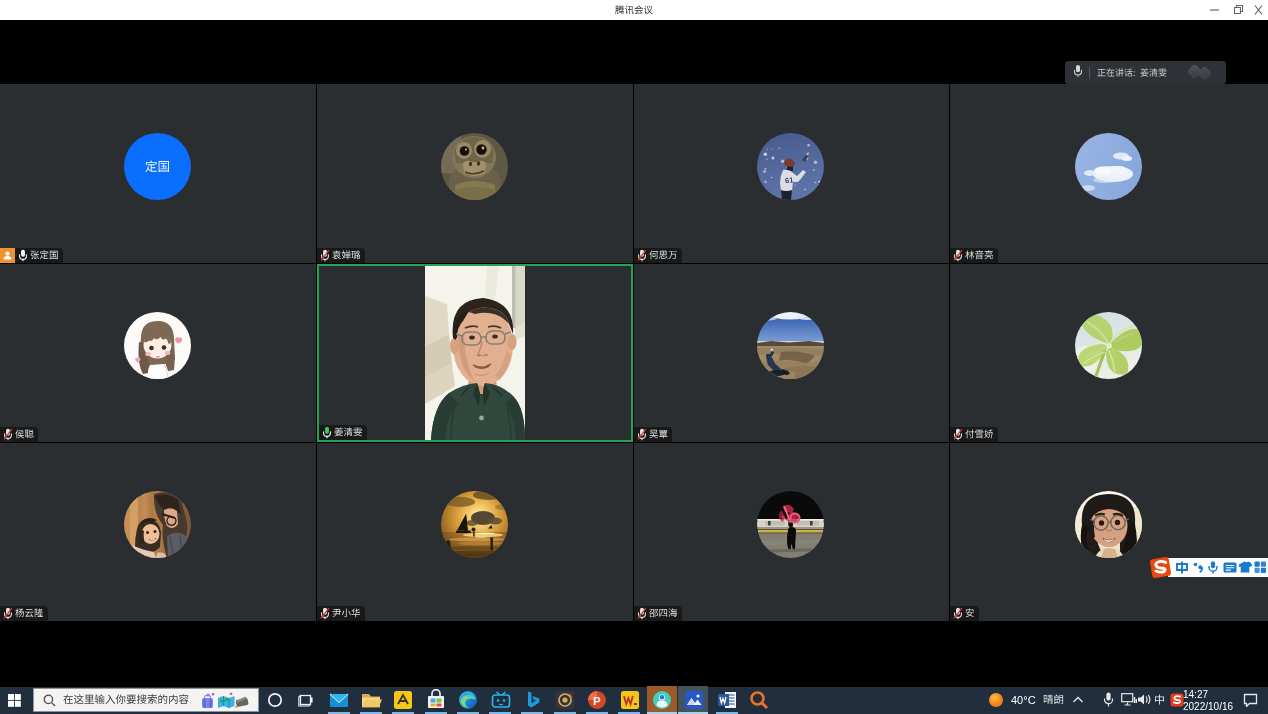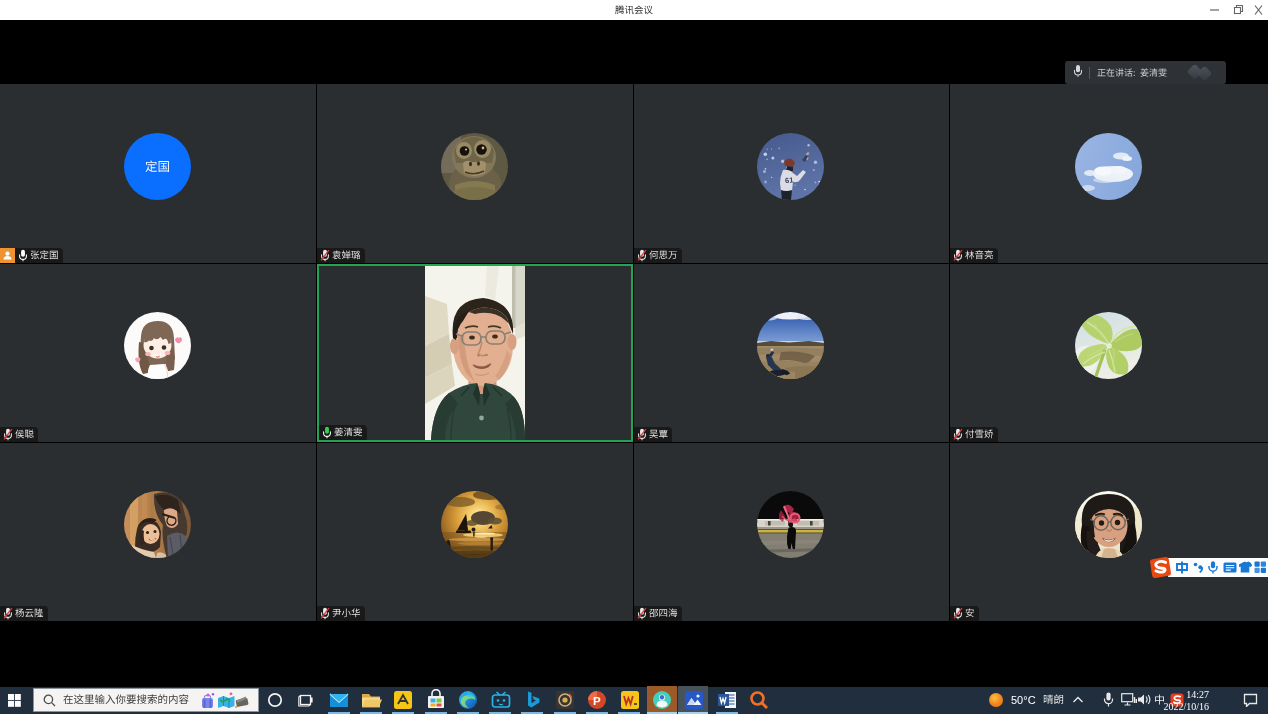--- a/index.html
+++ b/index.html
@@ -737,21 +737,21 @@
     </svg>
 <svg class="abs" style="left:988px;top:692px" width="16" height="16" viewBox="0 0 16 16">
       <defs>
         <radialGradient id="sun" cx="40%" cy="35%">
           <stop offset="0" stop-color="#ffc040"></stop>
           <stop offset="1" stop-color="#f08018"></stop>
         </radialGradient>
       </defs>
       <circle cx="8" cy="8" r="7" fill="url(#sun)"></circle>
     </svg>
-    <div class="abs" style="left:1011px;top:694px;color:#fff;font-size:11px;font-family:'Liberation Sans'">50°C</div>
+    <div class="abs" style="left:1011px;top:694px;color:#fff;font-size:11px;font-family:'Liberation Sans'">40°C</div>
 <div class="abs" style="left:1043px;top:694px">
       <svg width="21" height="12" viewBox="0 0 21 12" fill="#f2f2f2" style="display:block">
         <path transform="translate(0.0,9.2) scale(0.0105)" d="M263 -414V-185H139V-414ZM263 -481H139V-703H263ZM76 -771V-36H139V-117H327V-771ZM632 -840V-759H402V-701H632V-639H428V-584H632V-517H375V-459H959V-517H705V-584H921V-639H705V-701H939V-759H705V-840ZM826 -341V-266H515V-341ZM446 -398V79H515V-84H826V2C826 13 822 17 810 17C798 18 756 18 710 16C720 34 729 60 732 79C795 79 836 78 863 68C889 57 896 39 896 2V-398ZM515 -212H826V-137H515Z"></path>
         <path transform="translate(10.5,9.2) scale(0.0105)" d="M842 -490V-315H635C637 -352 638 -388 638 -421V-490ZM842 -558H638V-724H842ZM565 -792V-421C565 -279 557 -93 465 39C483 46 514 67 526 80C590 -10 618 -131 630 -246H842V-22C842 -7 837 -2 822 -2C807 -2 759 -1 707 -3C718 17 728 51 732 72C805 72 850 71 878 58C906 45 915 22 915 -22V-792ZM215 -817C233 -788 251 -751 262 -721H92V-76C92 -30 69 -5 53 8C66 20 86 49 93 66C115 47 148 30 384 -71C397 -42 407 -15 414 7L484 -26C460 -94 401 -202 349 -283L285 -255C308 -219 332 -176 353 -135L167 -58V-313H483V-721H346C333 -753 309 -798 286 -833ZM167 -486H409V-381H167ZM167 -551V-653H409V-551Z"></path>
       </svg>
     </div>
 <svg class="abs" style="left:1072px;top:695px" width="12" height="10" viewBox="0 0 12 10">
       <path d="M1.5 7 L6 2.5 L10.5 7" fill="none" stroke="#e8e8e8" stroke-width="1.4"></path>
     </svg>
     <svg class="abs" style="left:1103px;top:692px" width="11" height="15" viewBox="0 0 11 15">
@@ -769,16 +769,16 @@
     </svg>
 <div class="abs" style="left:1154px;top:694px">
       <svg width="11" height="12" viewBox="0 0 11 12" fill="#f2f2f2" style="display:block">
         <path transform="translate(0.0,9.7) scale(0.0110)" d="M458 -840V-661H96V-186H171V-248H458V79H537V-248H825V-191H902V-661H537V-840ZM171 -322V-588H458V-322ZM825 -322H537V-588H825Z"></path>
       </svg>
     </div>
 <svg class="abs" style="left:1170px;top:693px" width="14" height="14" viewBox="0 0 14 14">
       <rect x="0.5" y="0.5" width="13" height="13" rx="2.5" fill="#e83c20"></rect>
       <path d="M10.2 3.6 Q6.5 2.4 4.8 4 Q3.6 5.4 5.4 6.4 Q7 7.2 8.6 7.2 Q10.6 7.4 10 9 Q9.2 10.8 5.4 9.9 L3.8 9.4" fill="none" stroke="#fff" stroke-width="1.7" stroke-linecap="round"></path>
     </svg>
-<div class="abs" style="left:1157px;top:689px;width:52px;text-align:right;color:#fff;font-size:10px;line-height:11.5px;font-family:Liberation Serif, serif">14:27<br>2022/10/16</div>
+<div class="abs" style="left:1183px;top:689px;width:52px;text-align:left;color:#fff;font-size:10px;line-height:11.5px;font-family:Liberation Sans, sans-serif">14:27<br>2022/10/16</div>
 <svg class="abs" style="left:1243px;top:693px" width="15" height="14" viewBox="0 0 15 14">
       <path d="M1.5 1.5 h12 v9 h-7 l-3 3 v-3 h-2z" fill="none" stroke="#e8e8e8" stroke-width="1.3"></path>
     </svg>
 </div>
 </body></html>

